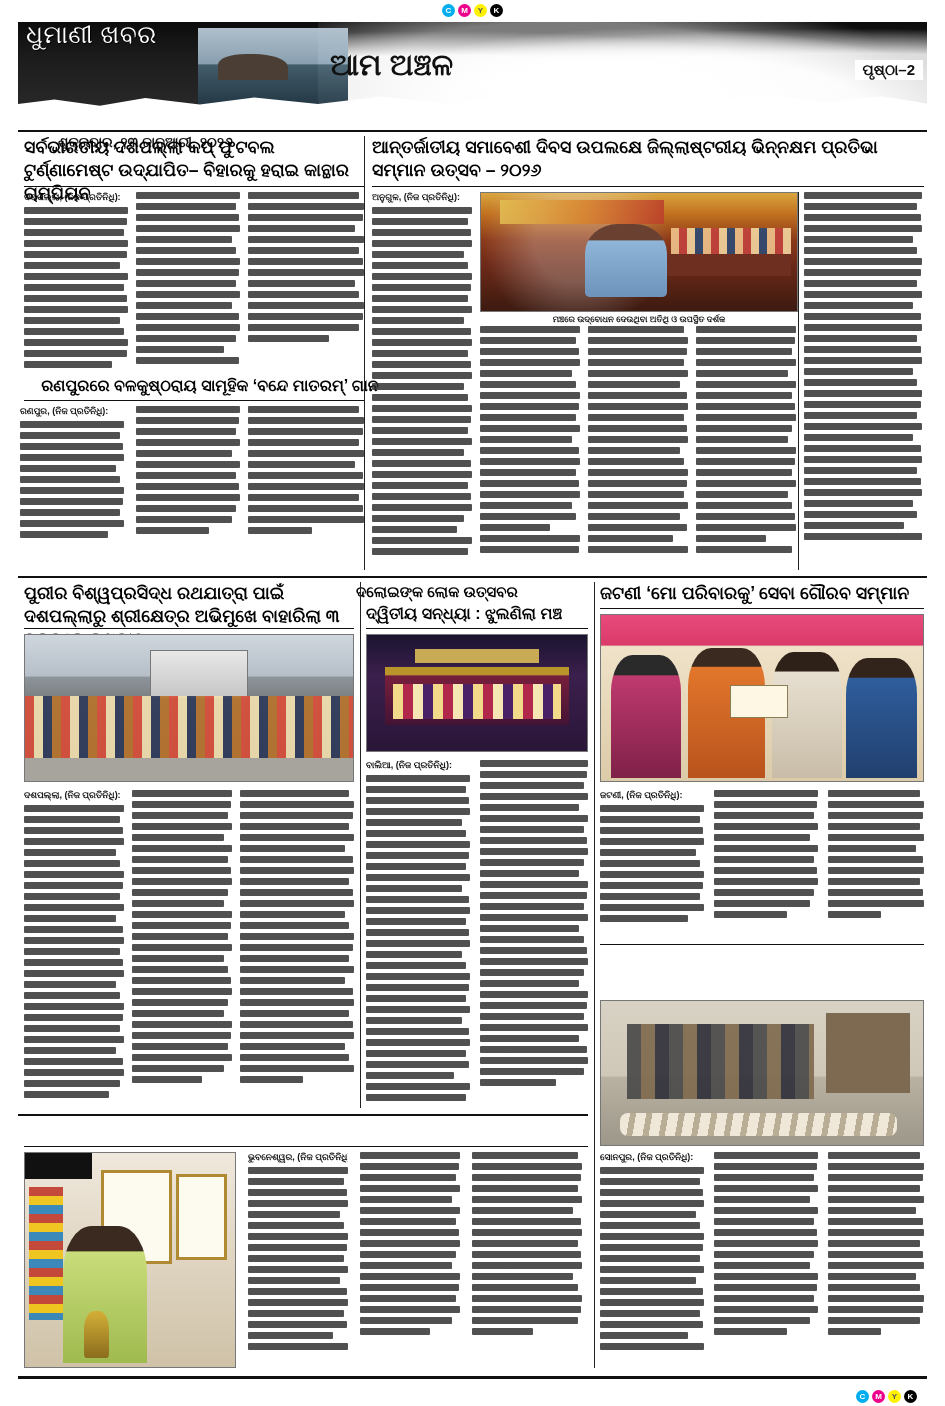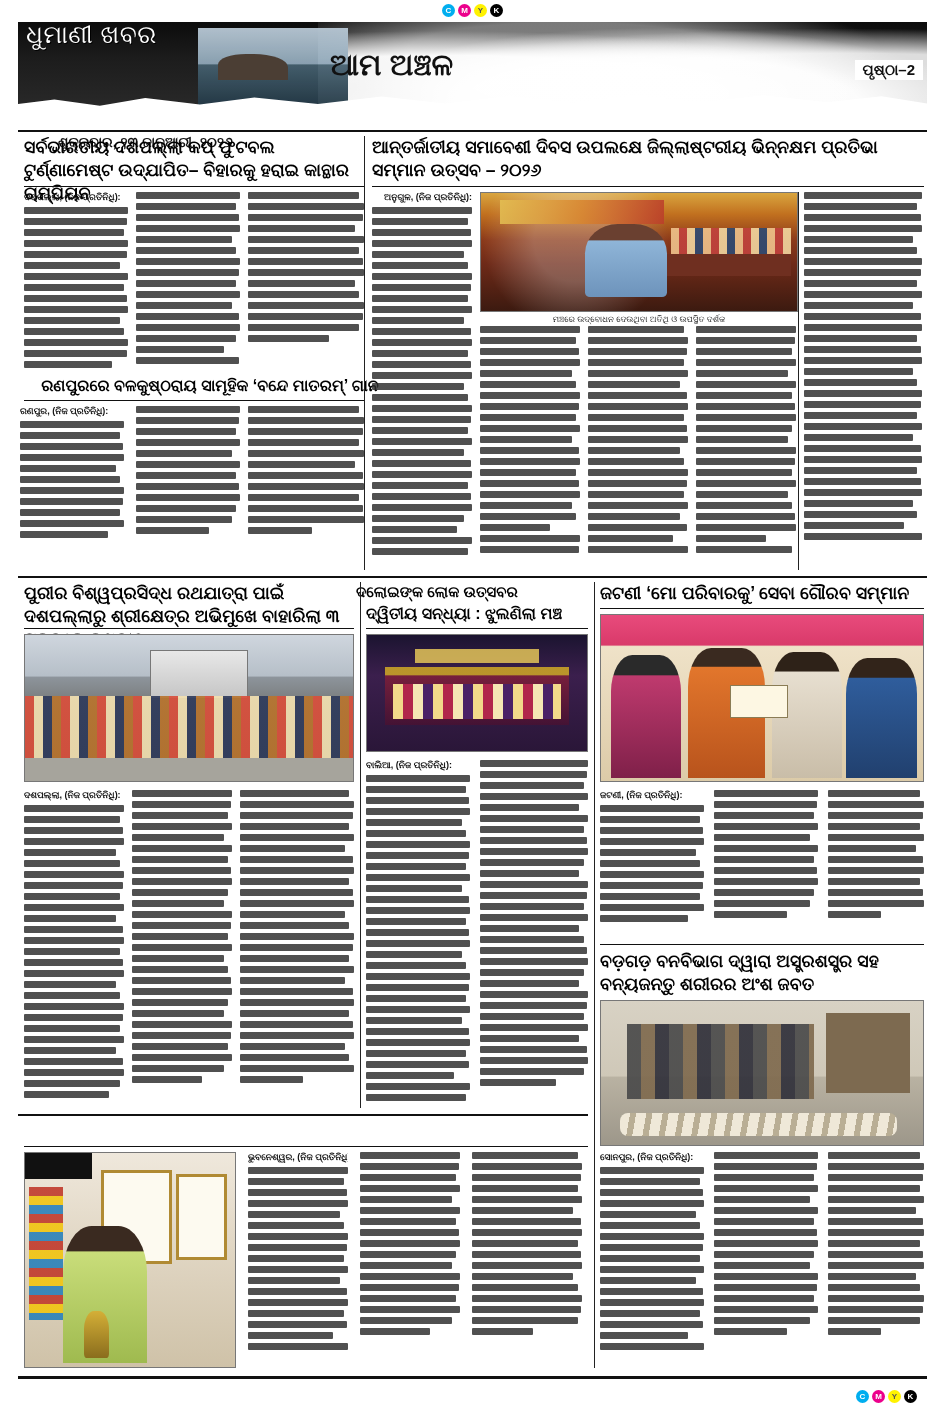--- a/index.html
+++ b/index.html
@@ -181,21 +181,21 @@
   
   .photo-box {
     position: absolute;
     overflow: hidden;
     border: 1px solid #777;
   }
   .cap {
     position: absolute;
     font-size: 8.5px;
     color: #111;
-    font-weight: normal;
+    font-weight: bold;
     text-align: center;
     width: 100%;
   }
 
   
   .ph-a {
     background:
       radial-gradient(circle at 30% 40%, rgba(255,255,255,0.25) 0 18%, rgba(0,0,0,0) 40%),
       linear-gradient(180deg,#d9a53f 0%, #c1701f 18%, #8b3a1a 40%, #6e2a18 60%, #3c1a10 100%);
     position: absolute;
@@ -507,21 +507,21 @@
   </div>
 
   <div class="photo-box ph-a" style="left:480px; top:192px; width:318px; height:120px;">
     <div class="banner"></div>
     <div class="people"></div>
     <div class="table"></div>
     <div class="speaker"></div>
   </div>
   <div class="cap" style="left:480px; top:314px; width:318px;">ମଞ୍ଚରେ ଉଦ୍‌ବୋଧନ ଦେଉଥିବା ଅତିଥି ଓ ଉପସ୍ଥିତ ଦର୍ଶକ</div>
 
-  <div class="col" style="left:372px; top:192px; width:100px; height:378px;text-align:right;">
+  <div class="col" style="left:372px; top:192px; width:100px; height:378px;">
     <div class="datelabel">ଅନୁଗୁଳ, (ନିଜ ପ୍ରତିନିଧି):</div>
     <div class="ln t1"></div>
       <div class="ln t2"></div>
       <div class="ln t3"></div>
       <div class="ln t1"></div>
     <div class="ln t4"></div>
       <div class="ln t2"></div>
       <div class="ln t1"></div>
       <div class="ln t3"></div>
     <div class="ln t2"></div>
@@ -878,21 +878,20 @@
       <div class="ln t4"></div>
       <div class="ln t3"></div>
       <div class="ln t1"></div>
     <div class="ln t2"></div>
       <div class="ln t3"></div>
       <div class="ln t1"></div>
       <div class="ln t7"></div>
   </div>
 
   <div class="rule" style="left:600px; top:944px; width:324px; height:1px;"></div>
-  <div class="hl hl-xl" style="left:600px; top:950px; width:324px;">ବଡ଼ଗଡ଼ ବନବିଭାଗ ଦ୍ୱାରା ଅସ୍ତ୍ରଶସ୍ତ୍ର ସହ ବନ୍ୟଜନ୍ତୁ ଶରୀରର ଅଂଶ ଜବତ</div>
 
   <div class="photo-box ph-e" style="left:600px; top:1000px; width:324px; height:146px;">
     <div class="door"></div>
     <div class="people"></div>
     <div class="horns"></div>
   </div>
 
   <div class="col" style="left:600px; top:1152px; width:104px; height:216px;">
     <div class="datelabel">ସୋନପୁର, (ନିଜ ପ୍ରତିନିଧି):</div>
     <div class="ln t1"></div>

